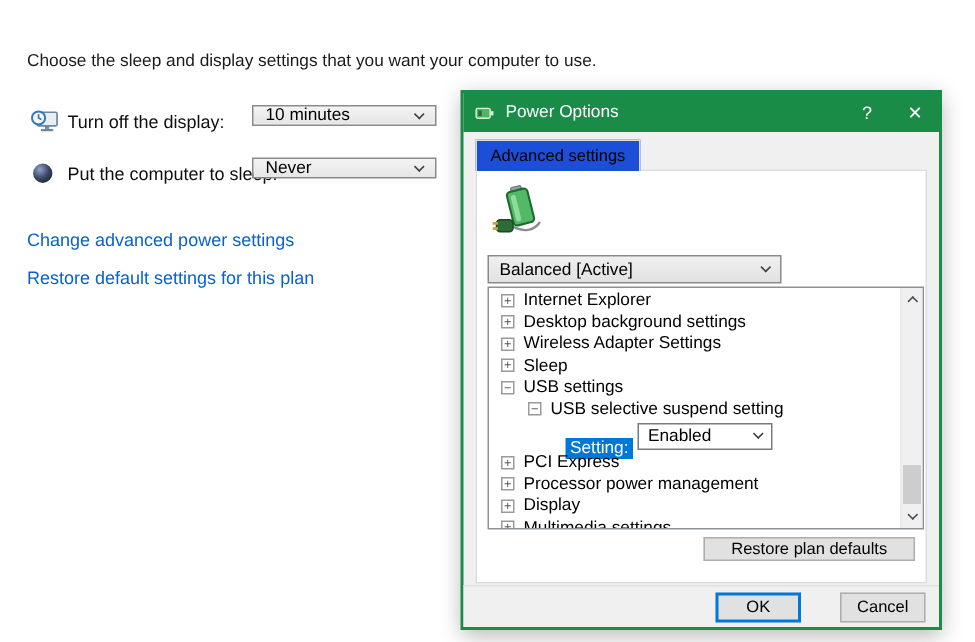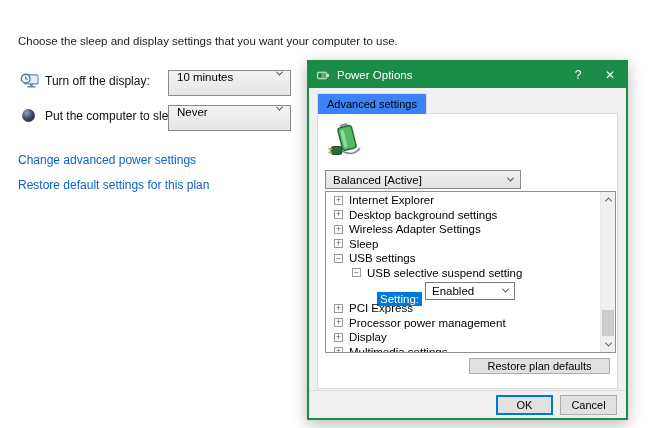--- a/index.html
+++ b/index.html
@@ -8,41 +8,41 @@
             font-family:"Liberation Sans", sans-serif; color:#000; }
 
   
   .page-title { position:absolute; left:18px; top:10px; font-size:15px; color:var(--header_blue,#2a6cc4); }
   .page-subtitle { position:absolute; left:18px; top:35px; font-size:11.5px; color:#1b1b1b; }
 
   .setting-row { position:absolute; left:0; width:300px; height:22px; display:flex; align-items:center; }
   .row-display { top:70px; } .row-sleep { top:105px; }
   .row-icon { margin-left:20px; width:19px; height:18px; flex:0 0 19px; }
   .row-label { margin-left:6px; font-size:12px; color:#0f0f0f; }
-  .combobox { position:absolute; left:168px; top:0; width:123px; height:26px; border:1px solid #8a8a8a;
-              background:linear-gradient(#f3f3f3,#e6e6e6); display:flex; align-items:flex-start;
+  .combobox { position:absolute; left:168px; top:0; width:123px; height:14px; border:1px solid #8a8a8a;
+              background:linear-gradient(#f3f3f3,#e6e6e6); display:flex; align-items:center;
               justify-content:space-between; padding:0 8px; font-size:11.5px; }
   .chev { width:5px; height:5px; border-right:1.4px solid #404040; border-bottom:1.4px solid #404040;
           transform:rotate(45deg) translate(-1px,-1px); }
   .link { position:absolute; left:18px; font-size:12px; color:var(--link_blue,#0b61cb); cursor:pointer; }
   .link-advanced { top:153px; } .link-restore { top:178px; }
 
   
   .dialog { position:absolute; left:307px; top:60px; width:321px; height:360px;
             border:2px solid var(--accent_green,#1a8c47); background:#f0f0f0;
             box-shadow:0 4px 14px rgba(0,0,0,0.28); }
   .titlebar { height:26px; background:var(--accent_green,#1a8c47); display:flex; align-items:center;
               padding-left:7px; color:#fff; }
   .title-icon { width:15px; height:15px; }
   .title-text { margin-left:6px; font-size:11.5px; }
   .tb-btns { margin-left:auto; display:flex; height:100%; }
   .tb-btn { width:32px; height:100%; display:flex; align-items:center; justify-content:center;
             font-size:12px; color:#fff; cursor:pointer; }
 
-  .tab { position:absolute; left:8px; top:31px; height:21px; padding:0 9px; background:#3b82f6;
+  .tab { position:absolute; left:8px; top:31px; height:21px; padding:0 9px; background:#1d4ed8;
          border:1px solid #dcdcdc; border-bottom:none; font-size:11px; display:flex; align-items:center; z-index:2; }
   .tab-panel { position:absolute; left:8px; right:8px; top:51px; height:276px; background:#fff;
                border:1px solid #dcdcdc; }
 
   .intro { position:absolute; left:10px; top:8px; display:flex; }
   .battery-icon { width:36px; height:38px; flex:0 0 36px; }
   .desc { width:252px; margin-left:10px; font-size:11px; line-height:1.33; color:#000; }
 
   .plan-combo { position:absolute; left:7px; top:56px; width:196px; height:19px; border:1px solid #8a8a8a;
                 background:linear-gradient(#f0f0f0,#e2e2e2); display:flex; align-items:center;
@@ -70,21 +70,21 @@
   .sb-up .sb-chev { transform:rotate(-135deg) translate(-1px,-1px); }
   .sb-down .sb-chev { transform:rotate(45deg) translate(-1px,-1px); }
   .sb-thumb { position:absolute; left:1px; right:1px; top:118px; height:26px; background:#cdcdcd; cursor:pointer; }
 
   .restore-btn { position:absolute; right:7px; top:244px; width:141px; height:16px; background:#e1e1e1;
                  border:1px solid #adadad; font-size:11px; display:flex; align-items:center;
                  justify-content:center; cursor:pointer; }
 
   .bottom-bar { position:absolute; left:0; right:0; bottom:0; height:28px; border-top:1px solid #dfdfdf;
                 background:#f0f0f0; display:flex; align-items:center; justify-content:flex-end;
-                gap:7px; padding-right:9px; }
+                gap:26px; padding-right:9px; }
   .btn { width:57px; height:20px; background:#e1e1e1; border:1px solid #adadad; font-size:11px;
          display:flex; align-items:center; justify-content:center; cursor:pointer; }
   .btn-ok { border:2px solid var(--selection_blue,#0078d7); }
   .btn-apply { color:#9b9b9b; border-color:#c9c9c9; cursor:default; }
 </style>
 </head>
 <body>
 
 <div class="canvas">
 

